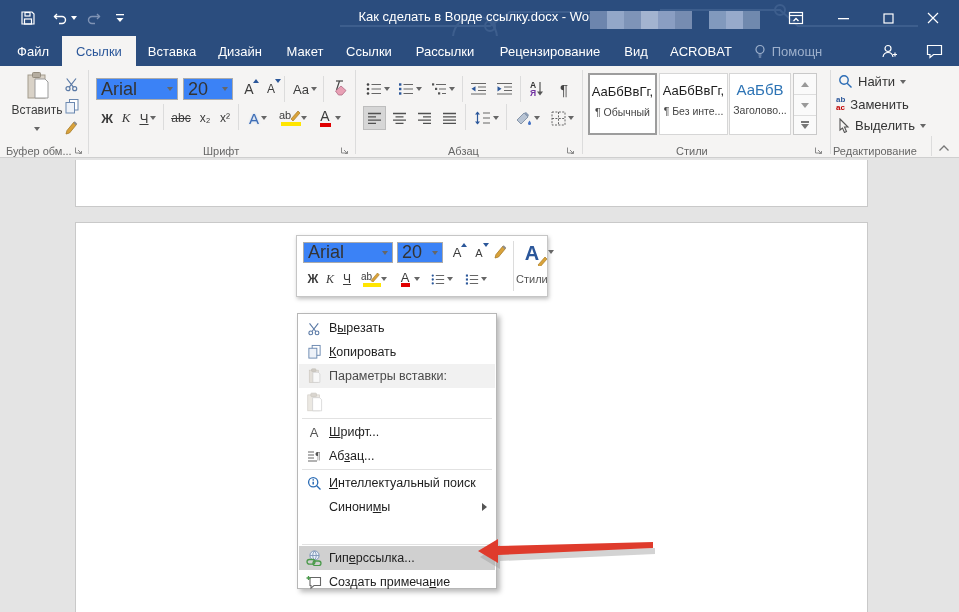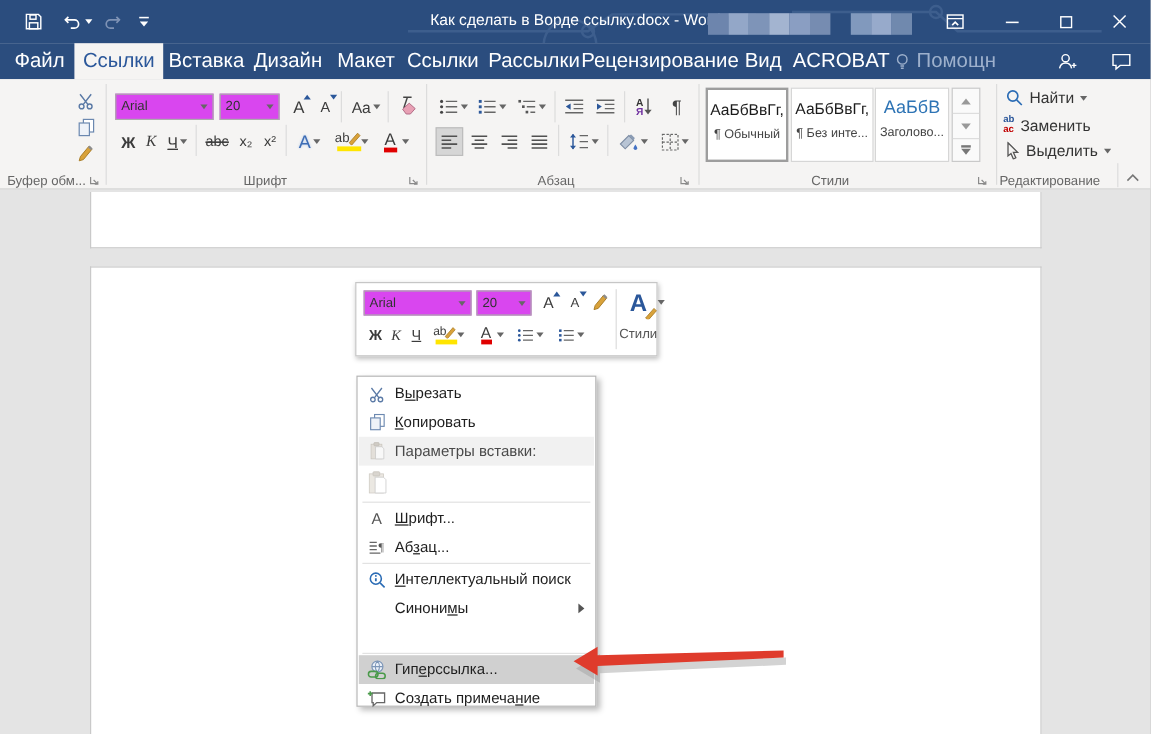--- a/index.html
+++ b/index.html
@@ -3,31 +3,31 @@
 <meta charset="utf-8">
 <style>
   html,body{margin:0;padding:0;background:#9a9a9a;font-family:"Liberation Sans",sans-serif;}
   .stage{position:relative;width:959px;height:612px;background:#e4e4e4;overflow:hidden;}
   .abs{position:absolute;}
   
   .titlebar{position:absolute;left:0;top:0;width:959px;height:36px;background:#2b4d7e;}
   .tabrow{position:absolute;left:0;top:36px;width:959px;height:30px;background:#2b4d7e;}
   .title-text{position:absolute;top:9px;width:100%;text-align:center;color:#fff;font-size:13px;pointer-events:none;}
   .winbtn{position:absolute;top:0;width:34px;height:36px;display:flex;align-items:center;justify-content:center;}
-  .tab{position:absolute;top:0;height:30px;display:flex;align-items:center;justify-content:center;color:#fff;font-size:17px;}
+  .tab{position:absolute;top:0;height:30px;display:flex;align-items:center;justify-content:center;color:#fff;font-size:13px;}
   .tab.active{background:#f5f4f3;color:#2b579a;}
   .tab.dim{color:#9db0cc;}
   .blurblock{position:absolute;top:11px;display:flex;}
   .blurblock i{display:block;width:17px;height:18px;}
   
   .ribbon{position:absolute;left:0;top:66px;width:959px;height:92px;background:#f5f4f3;border-bottom:1px solid #cfcfcf;box-sizing:border-box;}
   .vsep{position:absolute;top:4px;height:84px;width:1px;background:#dcdcdc;}
   .grplabel{position:absolute;top:79px;font-size:11px;color:#666;white-space:nowrap;}
   .launcher{position:absolute;top:80px;width:10px;height:10px;}
-  .combo{position:absolute;background:#d946ef;border:1px solid #ababab;display:flex;align-items:center;font-size:11px;color:#333;box-sizing:border-box;}
+  .combo{position:absolute;background:#3b82f6;border:1px solid #ababab;display:flex;align-items:center;font-size:18px;color:#333;box-sizing:border-box;}
   .combo .cv{flex:1;padding-left:4px;}
   .dd{width:0;height:0;border-left:3.5px solid transparent;border-right:3.5px solid transparent;border-top:4px solid #666;display:inline-block;}
   .glyph{position:absolute;display:flex;align-items:center;justify-content:center;color:#3c3c3c;font-size:13px;}
   .glyph .dd{margin-left:2px;}
   .pressed{background:#d6d6d6;border:1px solid #bdbdbd;box-sizing:border-box;}
   .colorbar{position:absolute;left:2px;right:2px;bottom:1px;height:4px;}
   .stylecard{position:absolute;top:7px;height:62px;background:#fff;border:1px solid #d6d6d6;box-sizing:border-box;text-align:center;overflow:hidden;}
   .stylecard.sel{border:2px solid #9d9d9d;}
   .stylecard .pv{font-size:13px;color:#1c1c1c;margin-top:9px;white-space:nowrap;}
   .stylecard .nm{font-size:10.5px;color:#444;margin-top:7px;white-space:nowrap;}
@@ -180,20 +180,29 @@
   </div>
 
   <div class="ribbon">
 
     <div class="vsep" style="left:88px"></div>
     <div class="vsep" style="left:355px"></div>
     <div class="vsep" style="left:582px"></div>
     <div class="vsep" style="left:830px"></div>
     <div class="vsep" style="left:931px;top:70px;height:20px"></div>
 
+    <div class="abs" style="left:10px;top:5px;width:54px;height:70px;text-align:center">
+      <svg style="margin:0 auto" width="26" height="30" viewBox="0 0 26 30">
+        <rect x="4" y="4" width="17" height="23" fill="#d9d2c7" stroke="#a39b8d"></rect>
+        <rect x="8.5" y="1.5" width="8" height="5" rx="1" fill="#b5ada0" stroke="#948c7e"></rect>
+        <path d="M11 8h10l3 3v16H11z" fill="#fff" stroke="#9b9b9b"></path>
+      </svg>
+      <div style="font-size:12px;color:#3c3c3c;margin-top:2px"><span>Вставить</span></div>
+      <span class="dd" style="margin-top:2px"></span>
+    </div>
     <span class="abs" style="left:64px;top:10px">
       <svg width="16" height="16" viewBox="0 0 16 16" fill="none" stroke="#5b7aa6" stroke-width="1.2">
         <circle cx="4" cy="12.7" r="2"></circle>
           <circle cx="10.7" cy="12.7" r="2"></circle>
           <path d="M5.3 11.2L12 2.5M9.4 11.2L2.7 2.5"></path>
       </svg>
     </span>
     <span class="abs" style="left:64px;top:32px">
       <svg width="16" height="17" viewBox="0 0 16 17" fill="none" stroke="#6b88b0" stroke-width="1">
         <rect x="5.5" y="1.5" width="8.5" height="10.5" fill="#fff"></rect>

